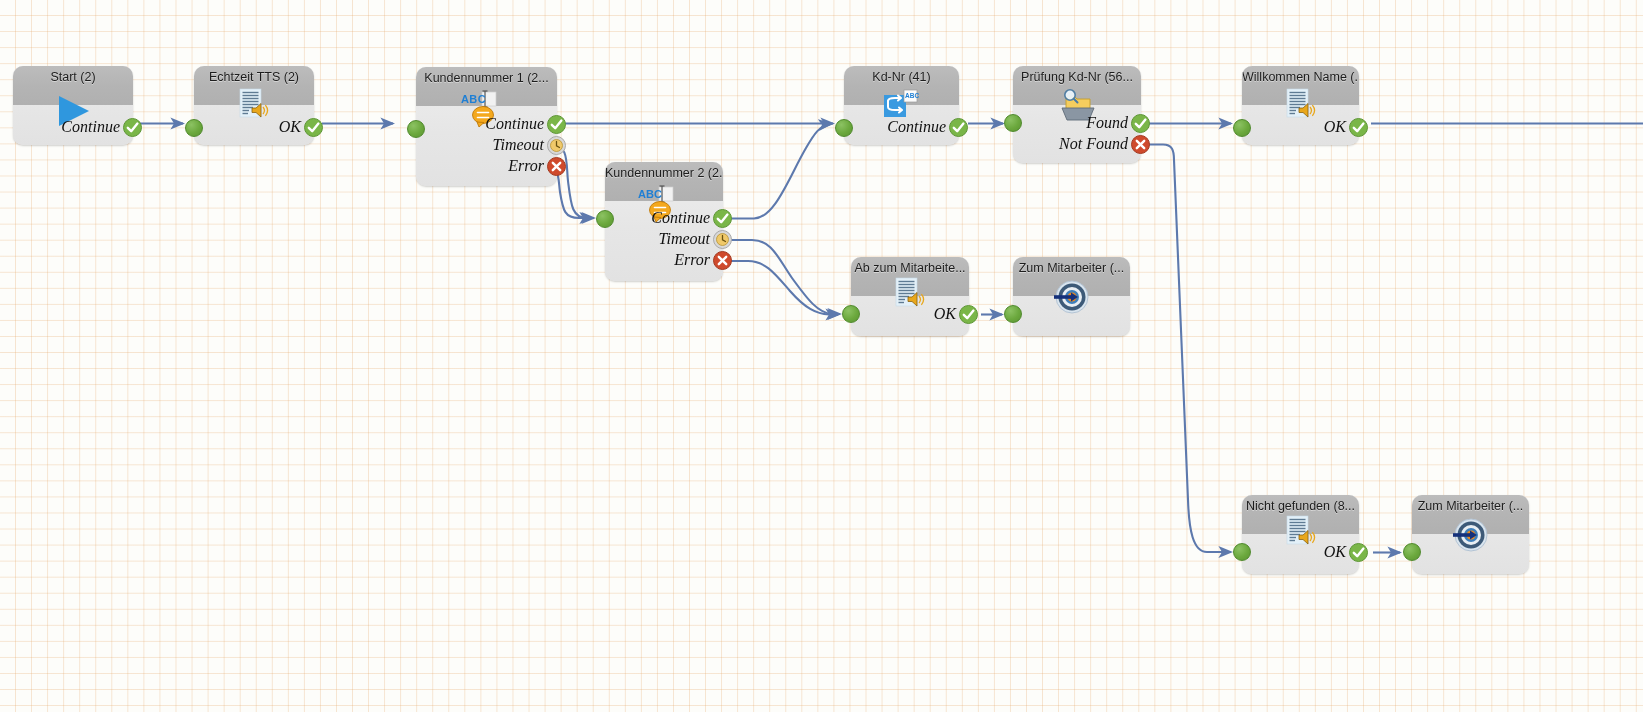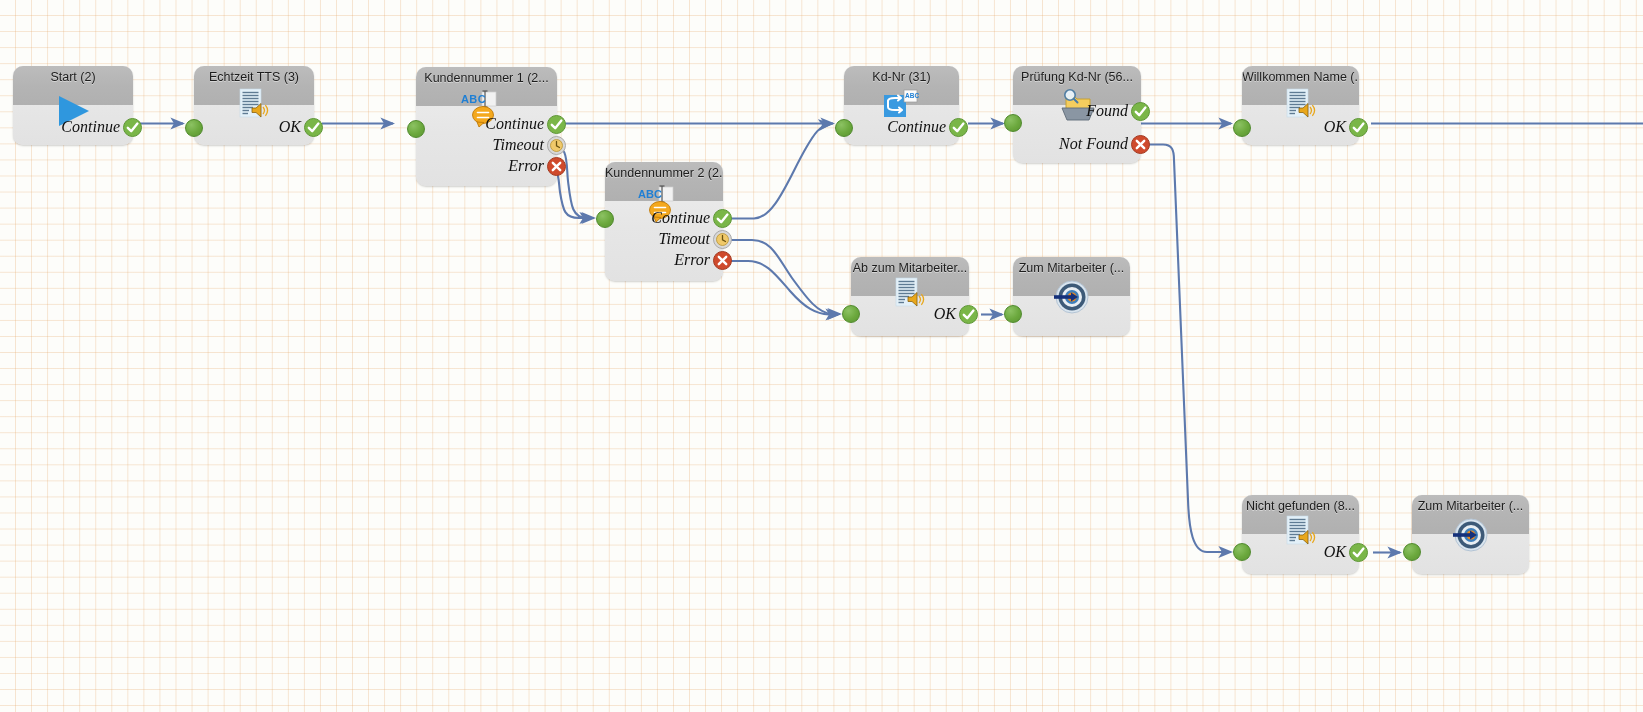--- a/index.html
+++ b/index.html
@@ -158,21 +158,21 @@
         <svg width="19" height="19" viewBox="0 0 19 19">
           <circle cx="9.5" cy="9.5" r="9" fill="#7ab648" stroke="#5e9636" stroke-width="1"></circle>
           <path d="M4.8,9.8 L8.2,13.2 L14.4,5.6" stroke="#ffffff" stroke-width="2.4" fill="none" stroke-linecap="round" stroke-linejoin="round"></path>
         </svg>
       </span>
     </div>
   </div>
 
   <div class="node" style="left:194px; top:66px; width:120px; height:79px;">
     <div class="node-body"></div>
-    <div class="node-title">Echtzeit TTS (3)</div>
+    <div class="node-title">Echtzeit TTS (2)</div>
     <div class="inport" style="left:-9px; top:53px;"></div>
     <div class="node-icon" style="left:42px; top:22px;">
       <svg width="34" height="32" viewBox="0 0 34 32">
         <rect x="4" y="1" width="21" height="28" fill="#e3f0f8" stroke="#c6d9e6" stroke-width="0.6"></rect>
         <g stroke="#5f7b93" stroke-width="1.4">
           <line x1="6.5" y1="4.5" x2="22.5" y2="4.5"></line>
           <line x1="6.5" y1="7.5" x2="22.5" y2="7.5"></line>
           <line x1="6.5" y1="10.5" x2="22.5" y2="10.5"></line>
           <line x1="6.5" y1="13.5" x2="22.5" y2="13.5"></line>
           <line x1="6.5" y1="16.5" x2="22.5" y2="16.5"></line>
@@ -291,21 +291,21 @@
         <svg width="19" height="19" viewBox="0 0 19 19">
           <circle cx="9.5" cy="9.5" r="9" fill="#cf4a2c" stroke="#a33a22" stroke-width="1"></circle>
           <path d="M5.8,5.8 L13.2,13.2 M13.2,5.8 L5.8,13.2" stroke="#ffffff" stroke-width="2.4" stroke-linecap="round"></path>
         </svg>
       </span>
     </div>
   </div>
 
   <div class="node" style="left:844px; top:66px; width:115px; height:79px;">
     <div class="node-body"></div>
-    <div class="node-title">Kd-Nr (31)</div>
+    <div class="node-title">Kd-Nr (41)</div>
     <div class="inport" style="left:-9px; top:53px;"></div>
     <div class="node-icon" style="left:39px; top:23px; width:38px; height:30px;">
       <svg width="38" height="30" viewBox="0 0 38 30">
         <rect x="1" y="6" width="22" height="22" fill="#3a9ae0"></rect>
         <path d="M5,12 C5,9 9,9 12,9 L18,9 M18,9 L15,6.5 M18,9 L15,11.5" stroke="#ffffff" stroke-width="2" fill="none" stroke-linecap="round" stroke-linejoin="round"></path>
         <path d="M5,12 L5,18 C5,21 9,21 12,21 L19,21 M19,21 L16,18.5 M19,21 L16,23.5" stroke="#ffffff" stroke-width="2" fill="none" stroke-linecap="round" stroke-linejoin="round"></path>
         <rect x="21" y="1" width="13" height="12" fill="#fcfcfc" stroke="#9a9a9a" stroke-width="0.7"></rect>
         <text x="22" y="9" fill="#1f7fd4" font-size="6.5" font-weight="bold" font-family="Liberation Sans, sans-serif">ABC</text>
       </svg>
     </div>
@@ -325,21 +325,21 @@
     <div class="node-title">Prüfung Kd-Nr (56...</div>
     <div class="inport" style="left:-9px; top:48px;"></div>
     <div class="node-icon" style="left:44px; top:22px; width:40px; height:34px;">
       <svg width="40" height="34" viewBox="0 0 40 34">
         <path d="M9,8 L17,8 L20,11 L33,11 L33,22 L9,22 Z" fill="#f5cd5e" stroke="#c49d2b" stroke-width="0.9" stroke-linejoin="round"></path>
         <path d="M5,20 L37,20 L32,32 L10,32 Z" fill="#8a96a3" stroke="#5f6b78" stroke-width="0.9" stroke-linejoin="round"></path>
         <circle cx="13" cy="7" r="5.2" fill="#eaf4fb" stroke="#4b7ba3" stroke-width="1.6" opacity="0.95"></circle>
         <line x1="16.8" y1="10.8" x2="20.5" y2="14.5" stroke="#4b7ba3" stroke-width="2" stroke-linecap="round"></line>
       </svg>
     </div>
-    <div class="port-row" style="right:-9px; top:36px;">
+    <div class="port-row" style="right:-9px; top:48px;">
       <span class="port-label">Found</span>
       <span class="port-mark">
         <svg width="19" height="19" viewBox="0 0 19 19">
           <circle cx="9.5" cy="9.5" r="9" fill="#7ab648" stroke="#5e9636" stroke-width="1"></circle>
           <path d="M4.8,9.8 L8.2,13.2 L14.4,5.6" stroke="#ffffff" stroke-width="2.4" fill="none" stroke-linecap="round" stroke-linejoin="round"></path>
         </svg>
       </span>
     </div>
     <div class="port-row" style="right:-9px; top:69px;">
       <span class="port-label">Not Found</span>
@@ -380,21 +380,21 @@
         <svg width="19" height="19" viewBox="0 0 19 19">
           <circle cx="9.5" cy="9.5" r="9" fill="#7ab648" stroke="#5e9636" stroke-width="1"></circle>
           <path d="M4.8,9.8 L8.2,13.2 L14.4,5.6" stroke="#ffffff" stroke-width="2.4" fill="none" stroke-linecap="round" stroke-linejoin="round"></path>
         </svg>
       </span>
     </div>
   </div>
 
   <div class="node" style="left:851px; top:257px; width:118px; height:79px;">
     <div class="node-body"></div>
-    <div class="node-title">Ab zum Mitarbeiter...</div>
+    <div class="node-title">Ab zum Mitarbeite...</div>
     <div class="inport" style="left:-9px; top:48px;"></div>
     <div class="node-icon" style="left:41px; top:20px;">
       <svg width="34" height="32" viewBox="0 0 34 32">
         <rect x="4" y="1" width="21" height="28" fill="#e3f0f8" stroke="#c6d9e6" stroke-width="0.6"></rect>
         <g stroke="#5f7b93" stroke-width="1.4">
           <line x1="6.5" y1="4.5" x2="22.5" y2="4.5"></line>
           <line x1="6.5" y1="7.5" x2="22.5" y2="7.5"></line>
           <line x1="6.5" y1="10.5" x2="22.5" y2="10.5"></line>
           <line x1="6.5" y1="13.5" x2="22.5" y2="13.5"></line>
           <line x1="6.5" y1="16.5" x2="22.5" y2="16.5"></line>

